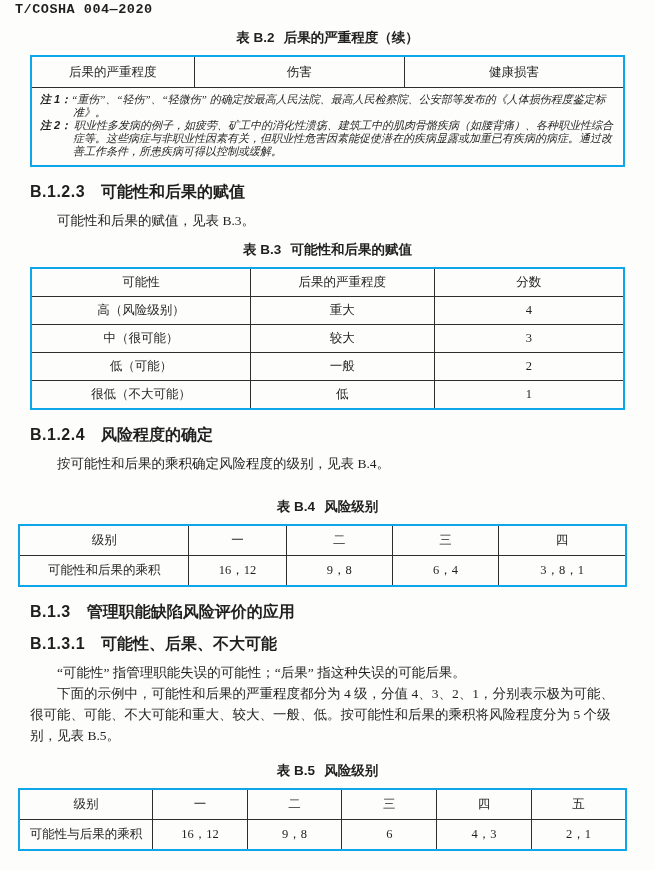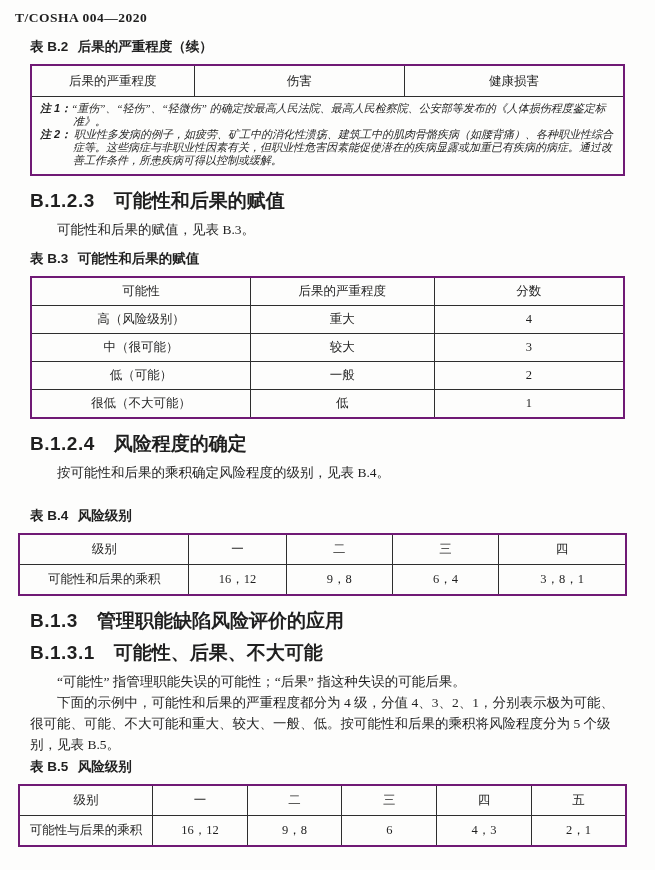--- a/index.html
+++ b/index.html
@@ -9,44 +9,45 @@
     height: 870px;
     margin: 0 auto;
     background: #fdfdfc;
     color: #1f1f1f;
     font-family: "Liberation Serif", "DejaVu Serif", serif;
     font-size: 13px;
     overflow: hidden;
     box-sizing: border-box;
   }
   .doc-number {
-    font-family: Liberation Serif, serif;
+    font-family: Liberation Mono, monospace;
     font-weight: bold;
     font-size: 13.5px;
     letter-spacing: 0.5px;
-    padding: 10px 0 0 15px;
+    padding: 2px 0 0 15px;
   }
   .content { padding: 0 30px; }
 
   .table-caption {
+    text-align: center;
     font-family: "Liberation Sans", "DejaVu Sans", sans-serif;
     font-weight: bold;
     font-size: 13.5px;
     margin: 12px 0 8px 0;
   }
   .table-caption .cap-label { margin-right: 0.7em; }
 
   table {
     width: 100%;
     border-collapse: collapse;
     font-size: 12.5px;
     table-layout: fixed;
   }
   table.wide { width: calc(100% + 14px); margin-left: -12px; }
-  .doc-table { border: 2px solid #701a75; }
+  .doc-table { border: 2px solid #0ea5e9; }
   .doc-table td, .doc-table th {
     border: 1px solid #2e2e2e;
     text-align: center;
     vertical-align: middle;
     font-weight: normal;
     padding: 3px 4px;
     height: 21px;
     overflow: hidden;
   }
   .doc-table .notes-cell {
@@ -61,21 +62,21 @@
     font-style: italic;
   }
   .note-label {
     font-family: "Liberation Sans", "DejaVu Sans", sans-serif;
     font-weight: bold;
   }
 
   .section-heading {
     font-family: "Liberation Sans", "DejaVu Sans", sans-serif;
     font-weight: bold;
-    font-size: 19px;
+    font-size: 16px;
     margin: 15px 0 0 0;
     line-height: 20px;
   }
   .section-heading .sec-num { margin-right: 1em; letter-spacing: 0.5px; }
 
   .para {
     margin: 8px 0 0 0;
     text-indent: 2em;
     font-size: 13.5px;
     line-height: 21px;
@@ -199,21 +200,21 @@
     <div class="section-heading">
       <span class="sec-num">B.1.3</span><span>管理职能缺陷风险评价的应用</span>
     </div>
 
     <div class="section-heading" style="margin-top:12px">
       <span class="sec-num">B.1.3.1</span><span>可能性、后果、不大可能</span>
     </div>
     <p class="para">“可能性” 指管理职能失误的可能性；“后果” 指这种失误的可能后果。</p>
     <p class="para follow">下面的示例中，可能性和后果的严重程度都分为 4 级，分值 4、3、2、1，分别表示极为可能、很可能、可能、不大可能和重大、较大、一般、低。按可能性和后果的乘积将风险程度分为 5 个级别，见表 B.5。</p>
 
-    <div class="table-caption" style="margin-top:3px">
+    <div class="table-caption" style="margin-top:16px">
       <span class="cap-label">表 B.5</span><span>风险级别</span>
     </div>
     <table class="doc-table wide">
       <colgroup>
           <col style="width:22%">
           <col style="width:15.6%">
           <col style="width:15.6%">
           <col style="width:15.6%">
           <col style="width:15.6%">
           <col style="width:15.6%">

